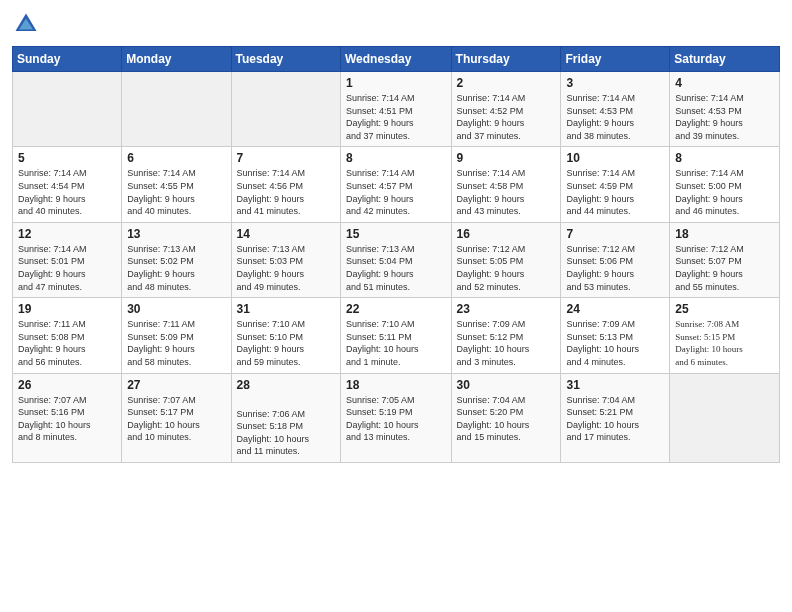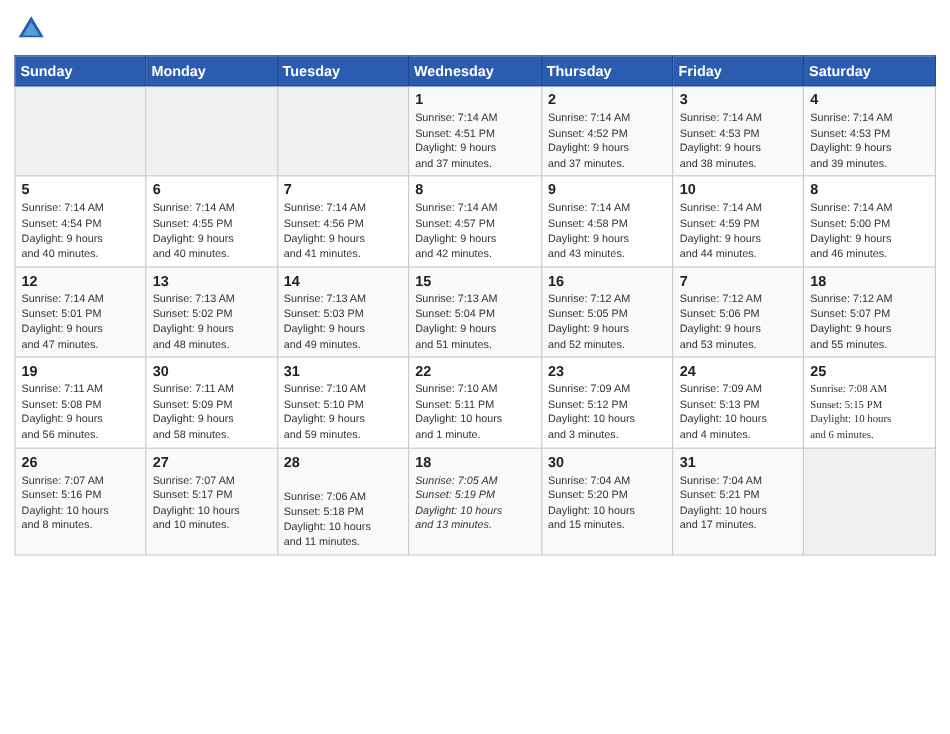--- a/index.html
+++ b/index.html
@@ -335,21 +335,21 @@
           </td>
           <td>
             <span class="day-number">28</span>
             <div class="day-info" style="white-space: pre-line; margin-top: 16px;">Sunrise: 7:06 AM
 Sunset: 5:18 PM
 Daylight: 10 hours
 and 11 minutes.</div>
           </td>
           <td>
             <span class="day-number">18</span>
-            <div class="day-info" style="white-space: pre-line; font-style: italic;">Sunrise: 7:05 AM
+            <div class="day-info" style="white-space: pre-line;">Sunrise: 7:05 AM
 Sunset: 5:19 PM
 Daylight: 10 hours
 and 13 minutes.</div>
           </td>
           <td>
             <span class="day-number">30</span>
             <div class="day-info" style="white-space: pre-line;">Sunrise: 7:04 AM
 Sunset: 5:20 PM
 Daylight: 10 hours
 and 15 minutes.</div>

